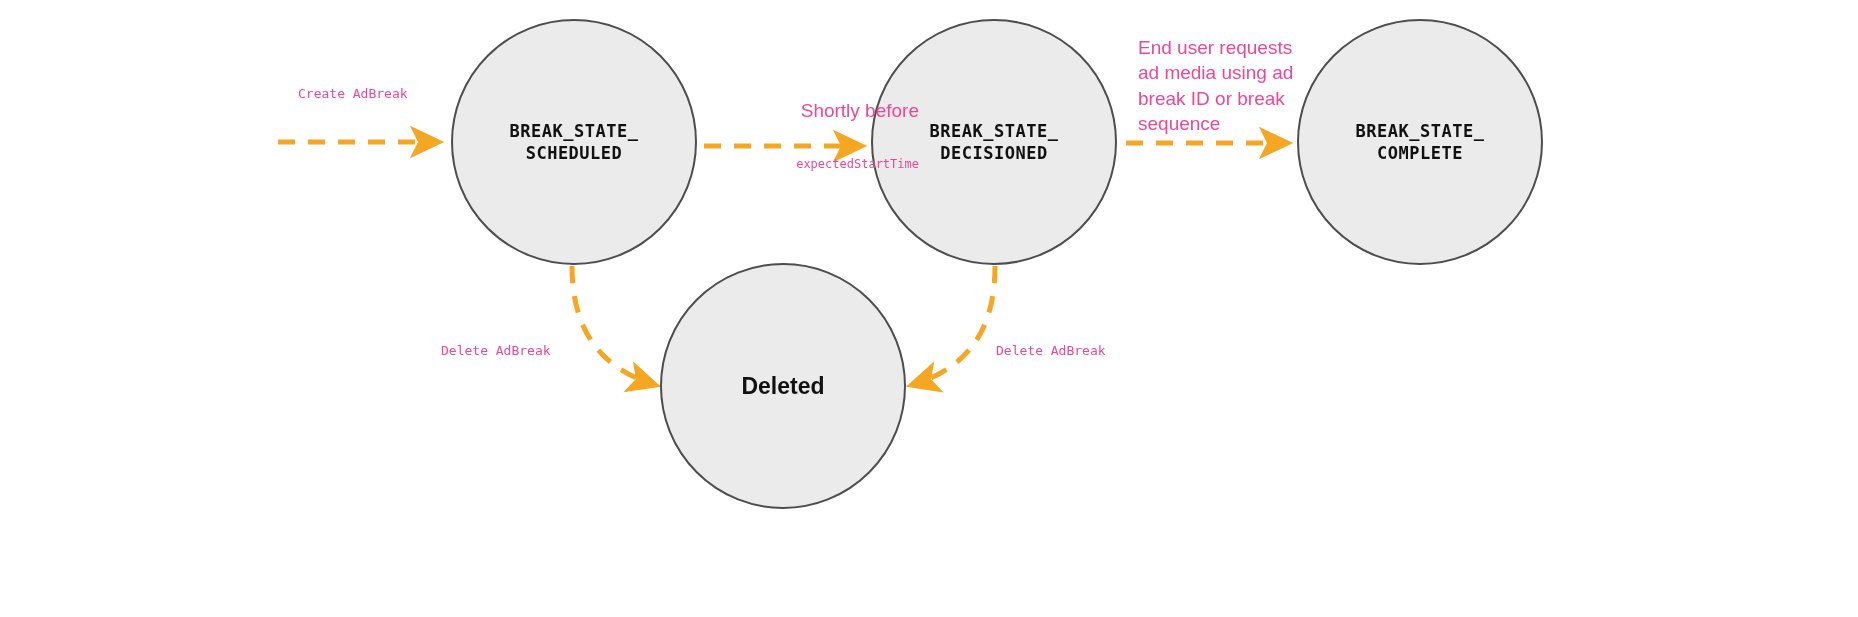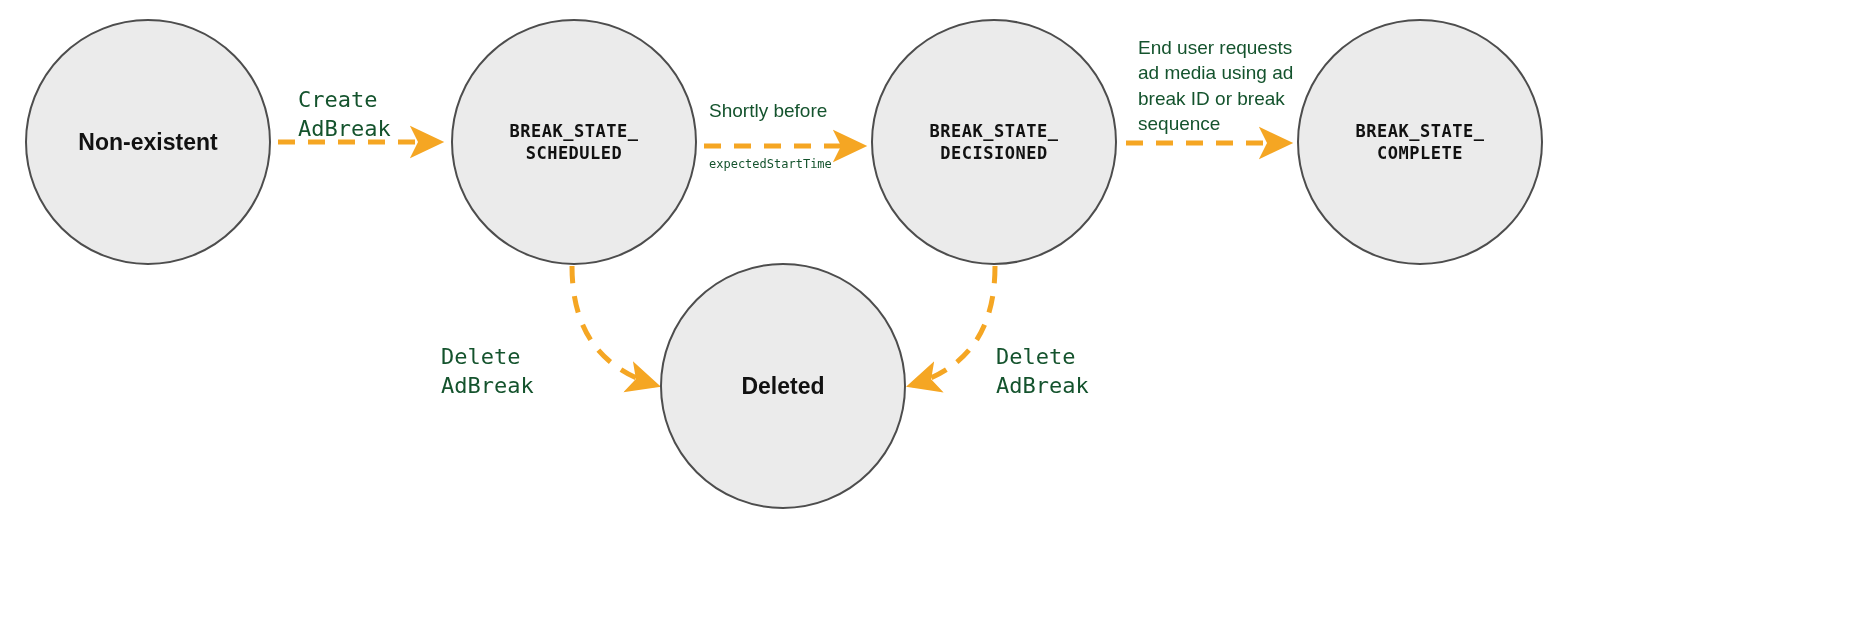--- a/index.html
+++ b/index.html
@@ -49,35 +49,36 @@
     font-family: "DejaVu Sans Mono", "Liberation Mono", monospace;
     font-size: 17px;
     letter-spacing: 0.5px;
   }
   .node-label.sans {
     font-family: "Liberation Sans", sans-serif;
     font-size: 23px;
   }
   .edge-label {
     position: absolute;
-    color: #14532d;
+    color: #ec4899;
     line-height: 1.34;
     white-space: pre-line;
   }
   .edge-label.mono {
     font-family: "DejaVu Sans Mono", "Liberation Mono", monospace;
-    font-size: 22px;
+    font-size: 13px;
   }
   .edge-label.sans {
     font-family: "Liberation Sans", sans-serif;
     font-size: 19px;
   }
   .edge-label.mixed {
     font-family: "Liberation Sans", sans-serif;
     font-size: 19px;
+    text-align: right;
   }
   .edge-label .code {
     font-family: "DejaVu Sans Mono", "Liberation Mono", monospace;
     font-size: 12px;
   }
 </style>
 </head>
 <body>
 
 <div id="diagram-root">
@@ -90,23 +91,20 @@
     </defs>
     <g id="edge-paths" stroke="#f5a623" stroke-width="5" stroke-dasharray="17 13" fill="none" stroke-linecap="butt">
         <path d="M 278 142 L 438 142" marker-end="url(#arrowhead)"></path>
         <path d="M 704 146 L 861 146" marker-end="url(#arrowhead)"></path>
         <path d="M 1126 143 L 1287 143" marker-end="url(#arrowhead)"></path>
         <path d="M 572 266 C 572 330, 600 368, 655 385" marker-end="url(#arrowhead)"></path>
         <path d="M 995 266 C 995 330, 968 368, 912 385" marker-end="url(#arrowhead)"></path>
       </g>
   </svg>
 
-  <div class="node" style="left:25px; top:19px; width:246px; height:246px;">
-    <span class="node-label sans">Non-existent</span>
-  </div>
 
   <div class="node" style="left:451px; top:19px; width:246px; height:246px;">
     <span class="node-label mono">BREAK_STATE_
 SCHEDULED</span>
   </div>
 
   <div class="node" style="left:871px; top:19px; width:246px; height:246px;">
     <span class="node-label mono">BREAK_STATE_
 DECISIONED</span>
   </div>

